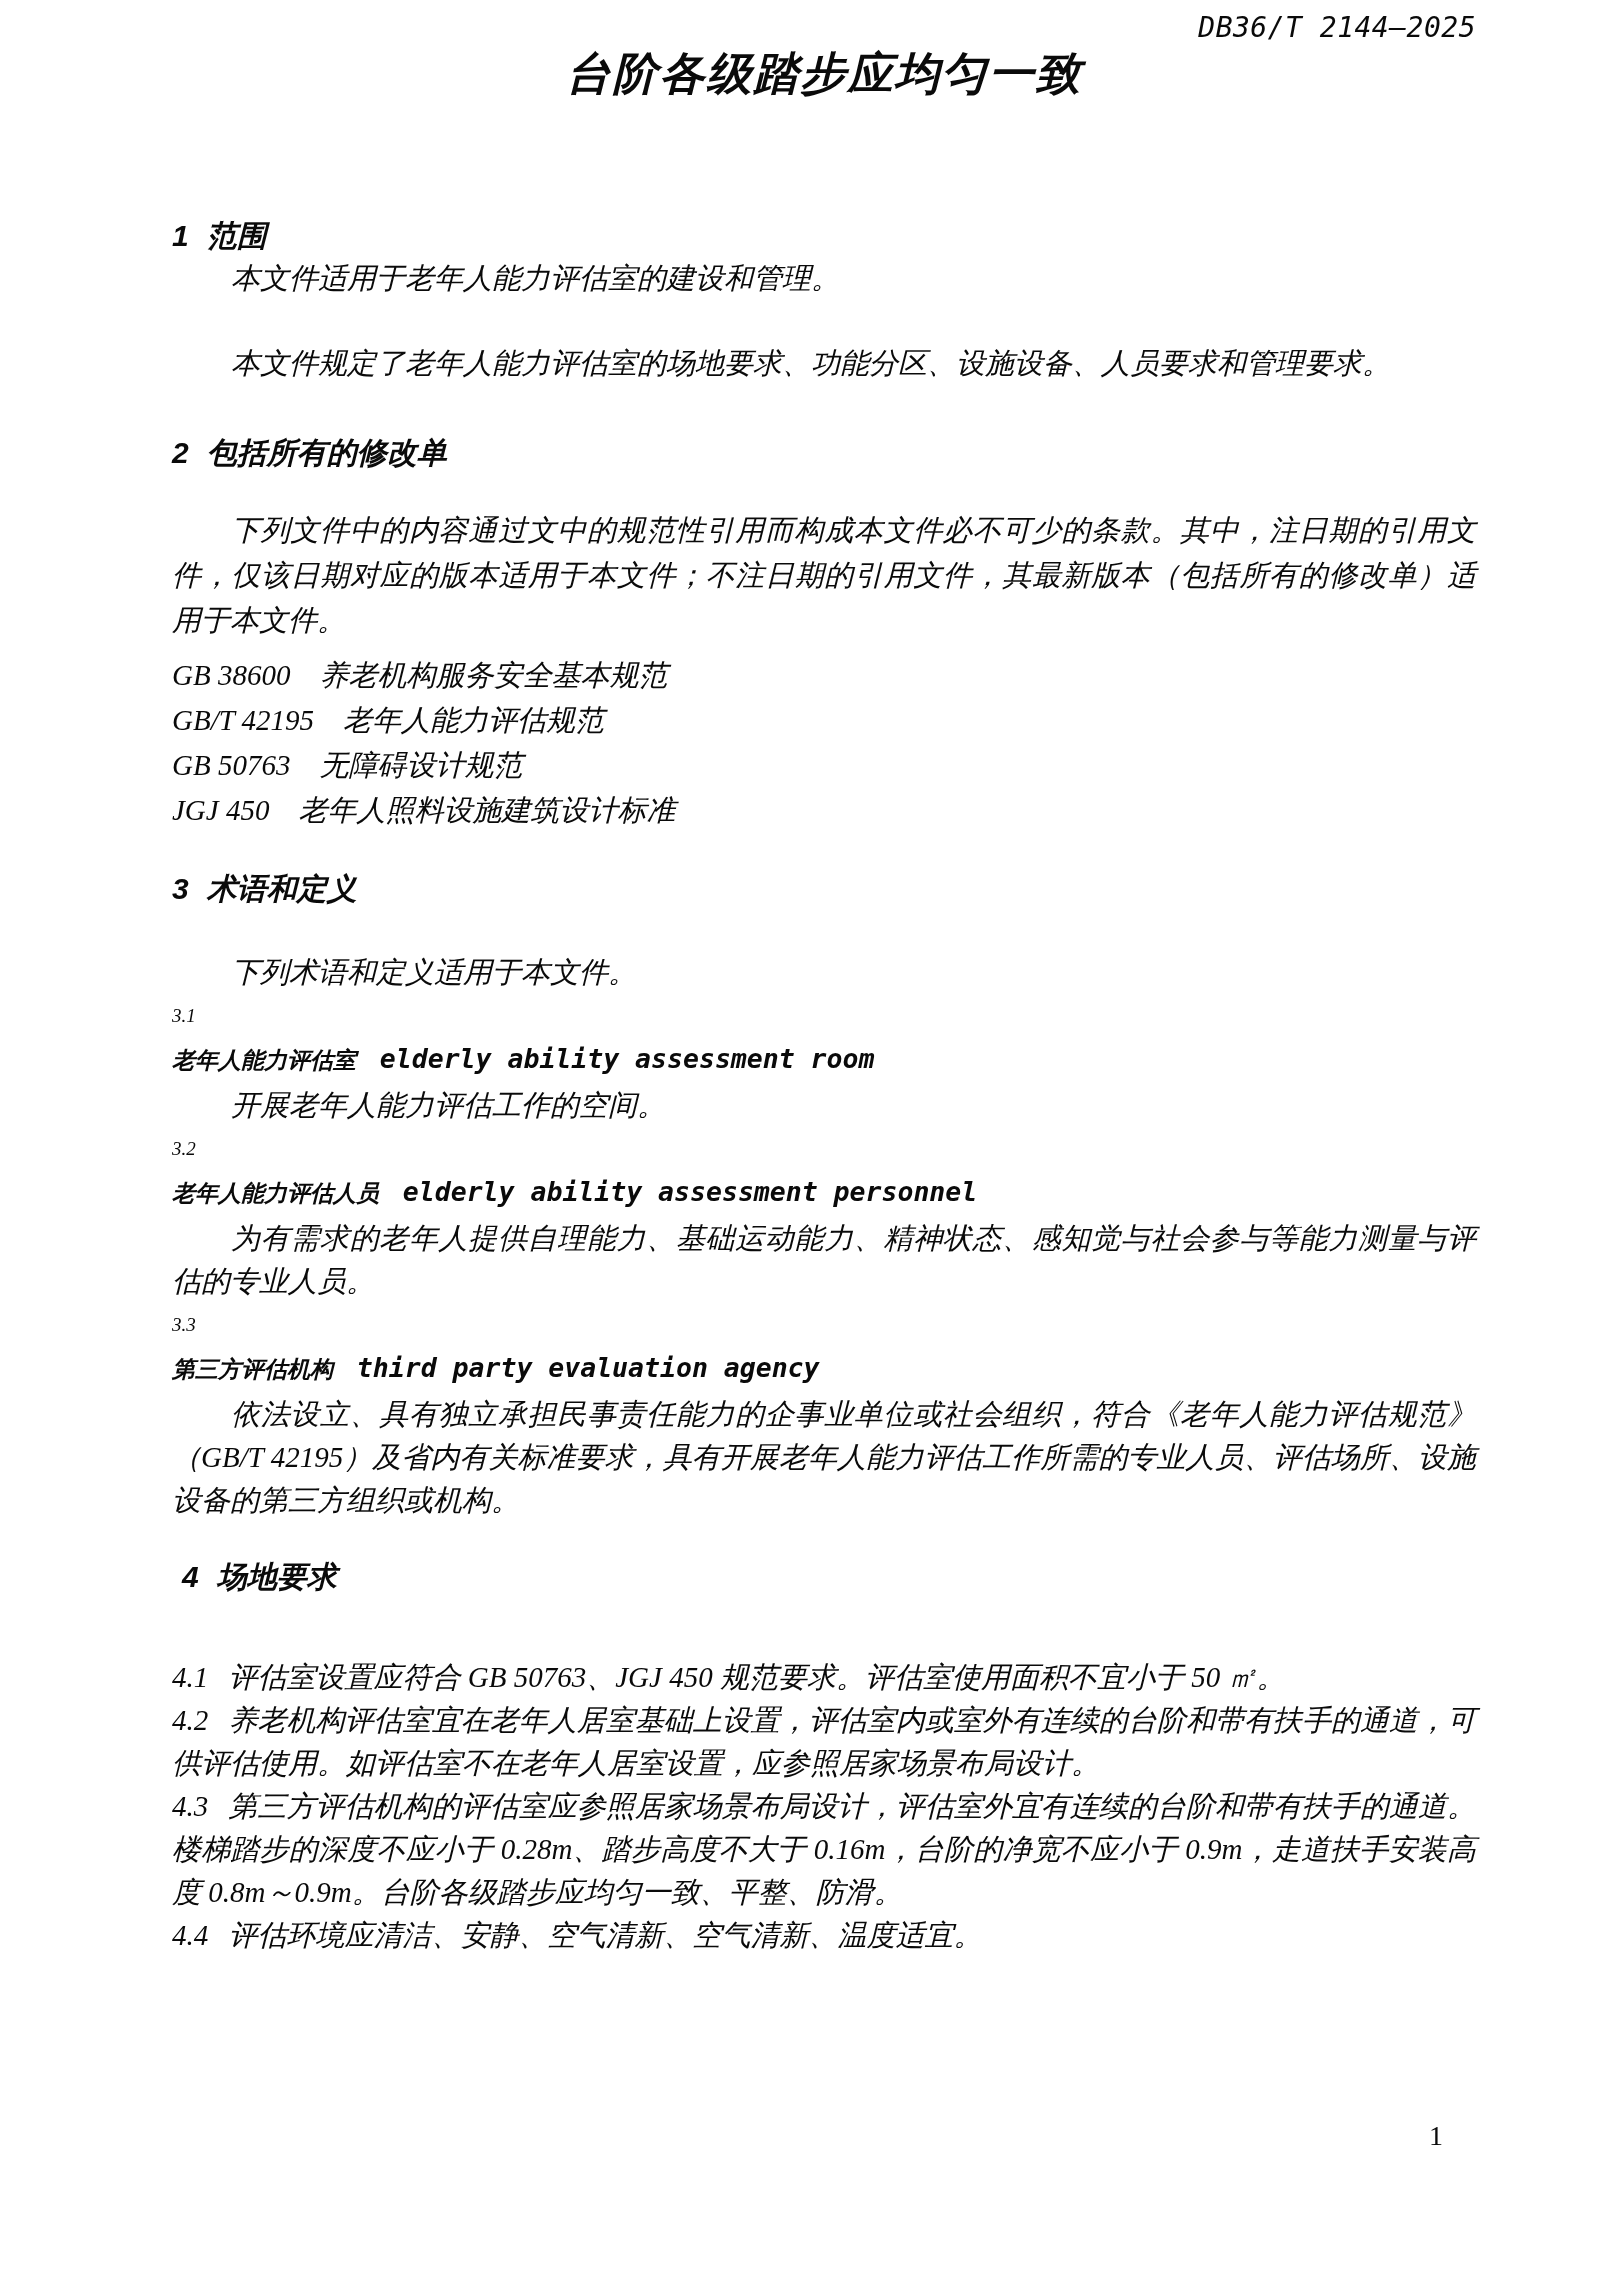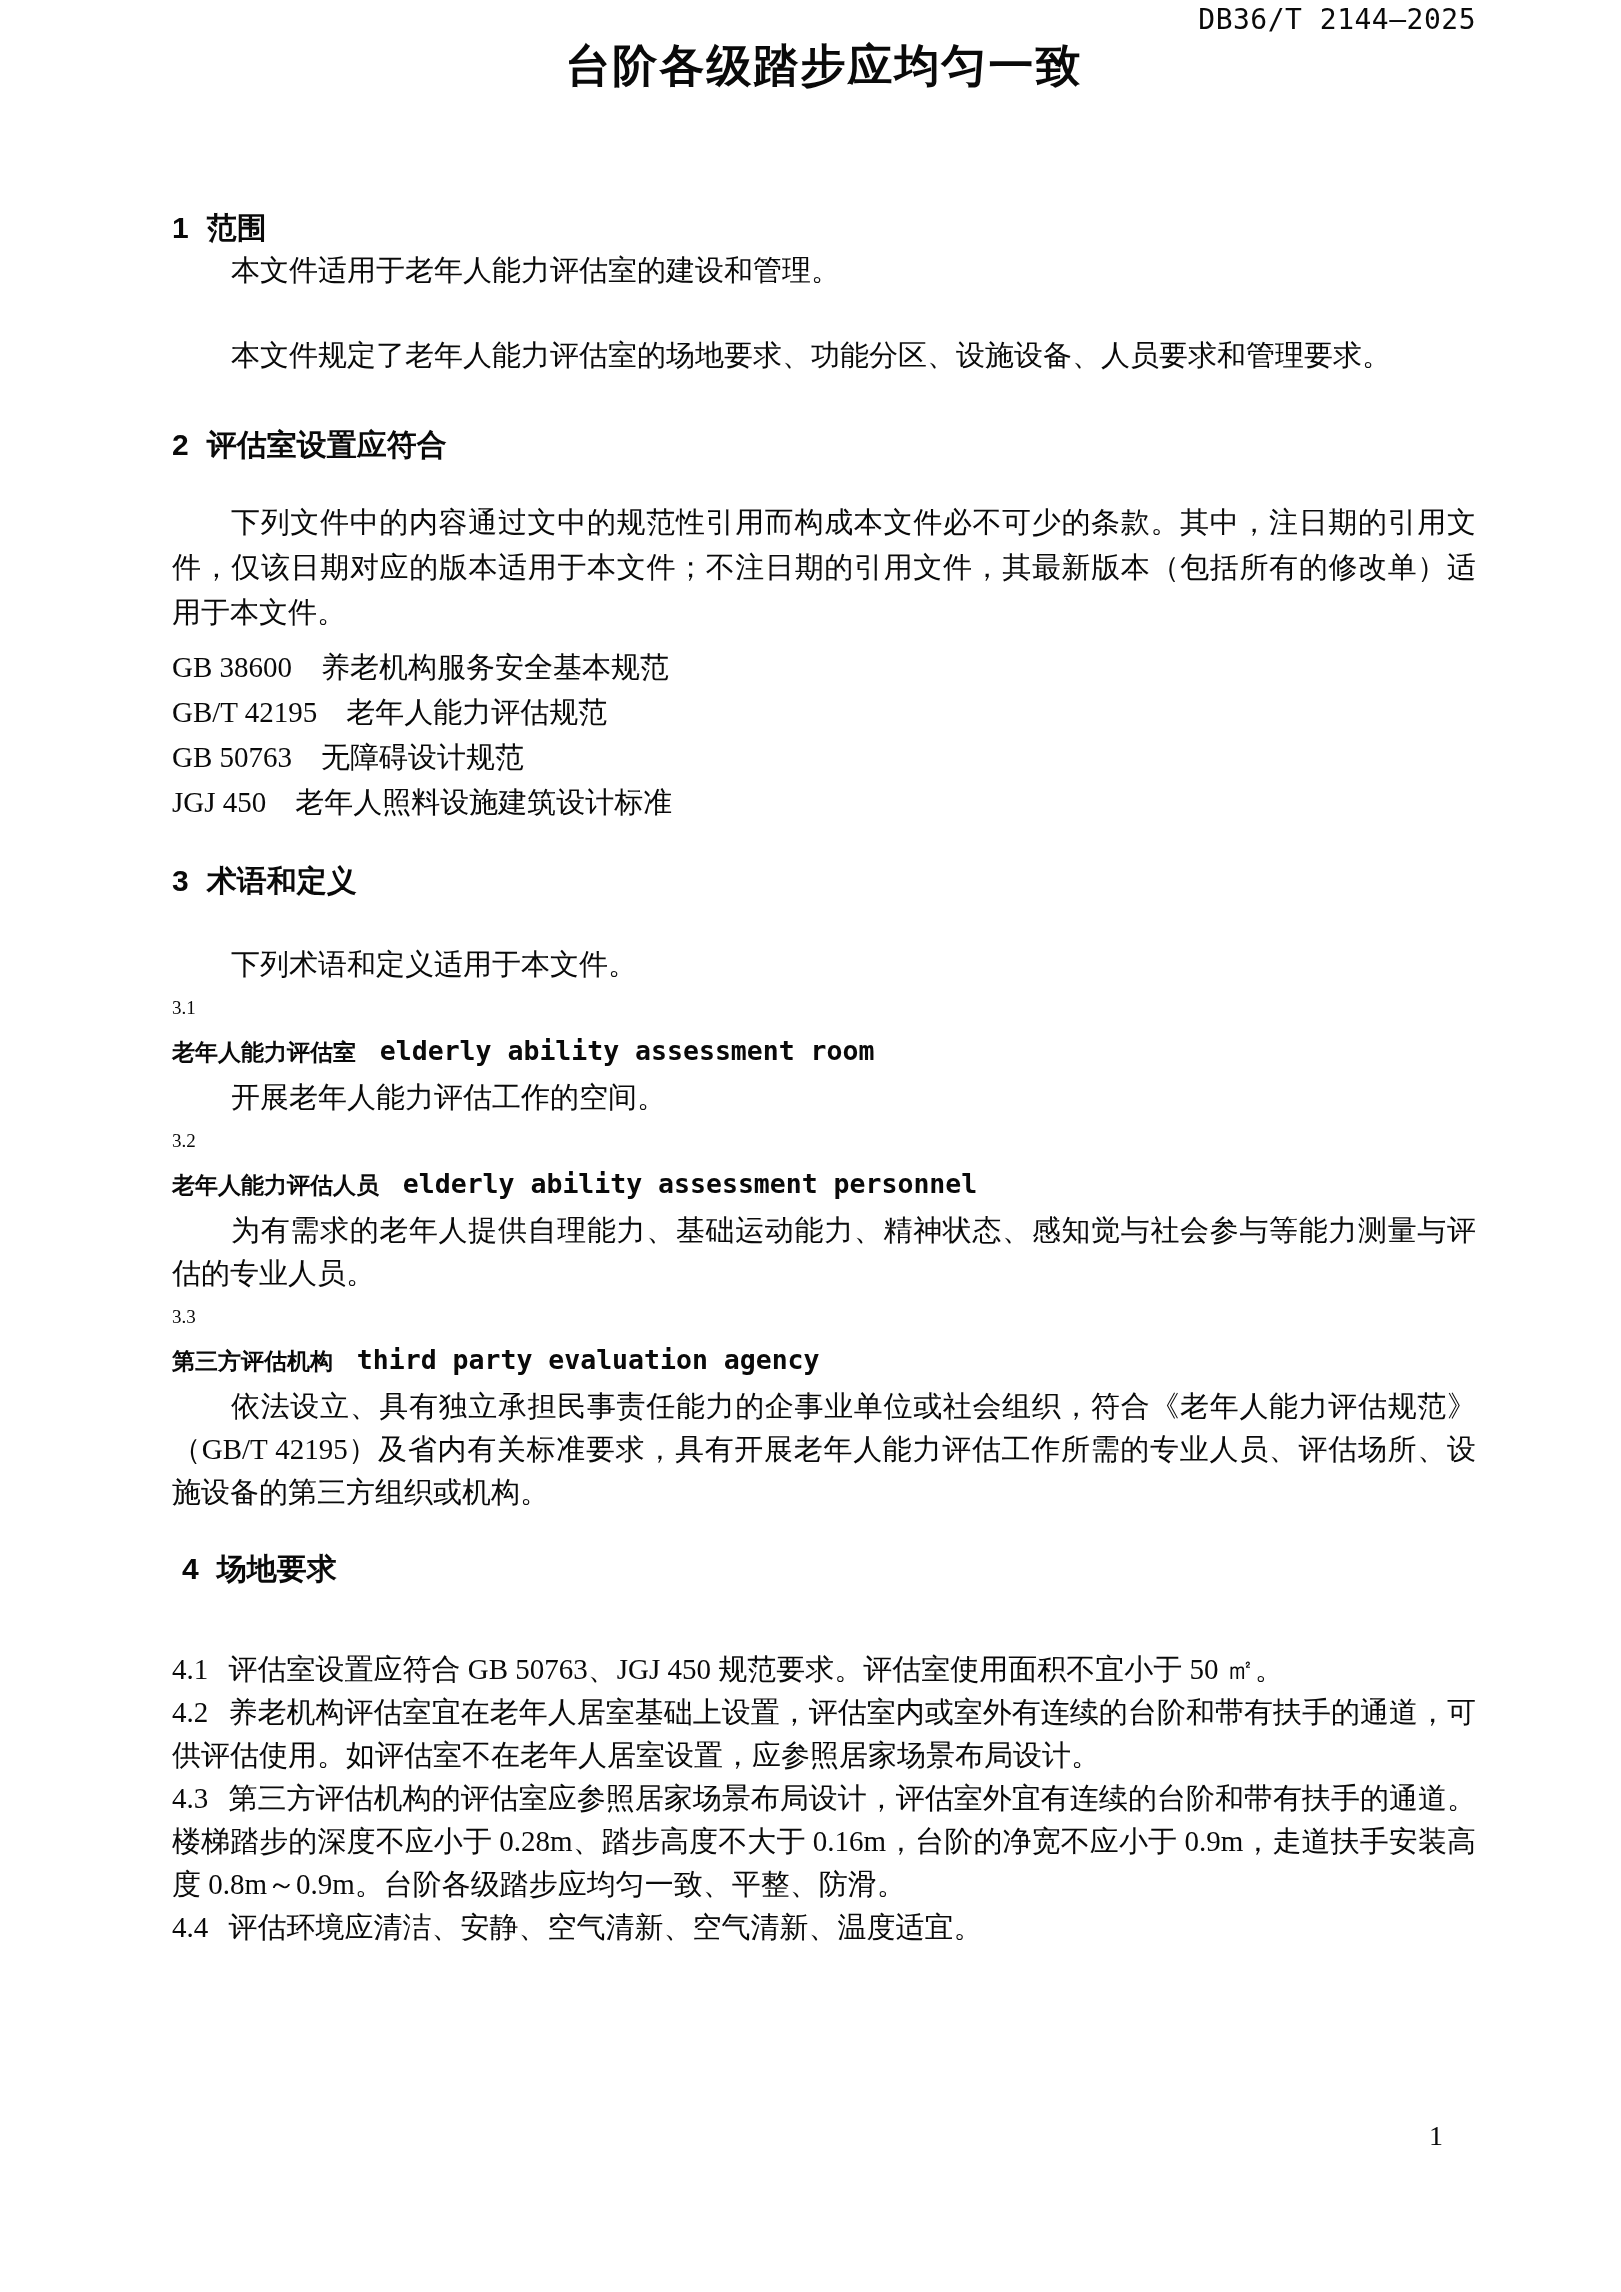--- a/index.html
+++ b/index.html
@@ -10,22 +10,23 @@
     height: 2293px;
     background: #ffffff;
     color: #0a0a0a;
     font-family: "Liberation Serif", "DejaVu Serif", serif;
     overflow: hidden;
   }
 
   .content {
     position: absolute;
     left: 172px;
-    top: 4px;
+    top: 12px;
     width: 1304px;
+    font-style: italic;
   }
 
   .content p, .content h1, .content h2 { margin: 0; padding: 0; }
 
   .doc-number {
     margin-top: 116px;
     font-family: "DejaVu Sans Mono", "Liberation Mono", monospace;
     font-size: 28px;
     line-height: 31px;
     text-align: right;
@@ -124,21 +125,21 @@
   <div class="content">
 
     <p class="doc-number">DB36/T 2144—2025</p>
 
     <h1 class="doc-title">台阶各级踏步应均匀一致</h1>
 
     <h2 class="sec-heading" id="heading-1"><span class="sec-num">1</span><span>范围</span></h2>
     <p class="body indent" id="s1-para2">本文件适用于老年人能力评估室的建设和管理。</p>
     <p class="body indent" id="s1-para1">本文件规定了老年人能力评估室的场地要求、功能分区、设施设备、人员要求和管理要求。</p>
 
-    <h2 class="sec-heading" id="heading-2"><span class="sec-num">2</span><span>评估室设置应符合</span></h2>
+    <h2 class="sec-heading" id="heading-2"><span class="sec-num">2</span><span>包括所有的修改单</span></h2>
     <p class="body indent" id="s2-para">下列文件中的内容通过文中的规范性引用而构成本文件必不可少的条款。其中，注日期的引用文件，仅该日期对应的版本适用于本文件；不注日期的引用文件，其最新版本（包括所有的修改单）适用于本文件。</p>
 
     <p class="ref-line first"><span class="ref-code">GB 38600</span><span>养老机构服务安全基本规范</span></p>
     <p class="ref-line"><span class="ref-code">GB/T 42195</span><span>老年人能力评估规范</span></p>
     <p class="ref-line"><span class="ref-code">GB 50763</span><span>无障碍设计规范</span></p>
     <p class="ref-line"><span class="ref-code">JGJ 450</span><span>老年人照料设施建筑设计标准</span></p>
 
     <h2 class="sec-heading" id="heading-3"><span class="sec-num">3</span><span>术语和定义</span></h2>
     <p class="body indent" id="s3-intro">下列术语和定义适用于本文件。</p>
 

